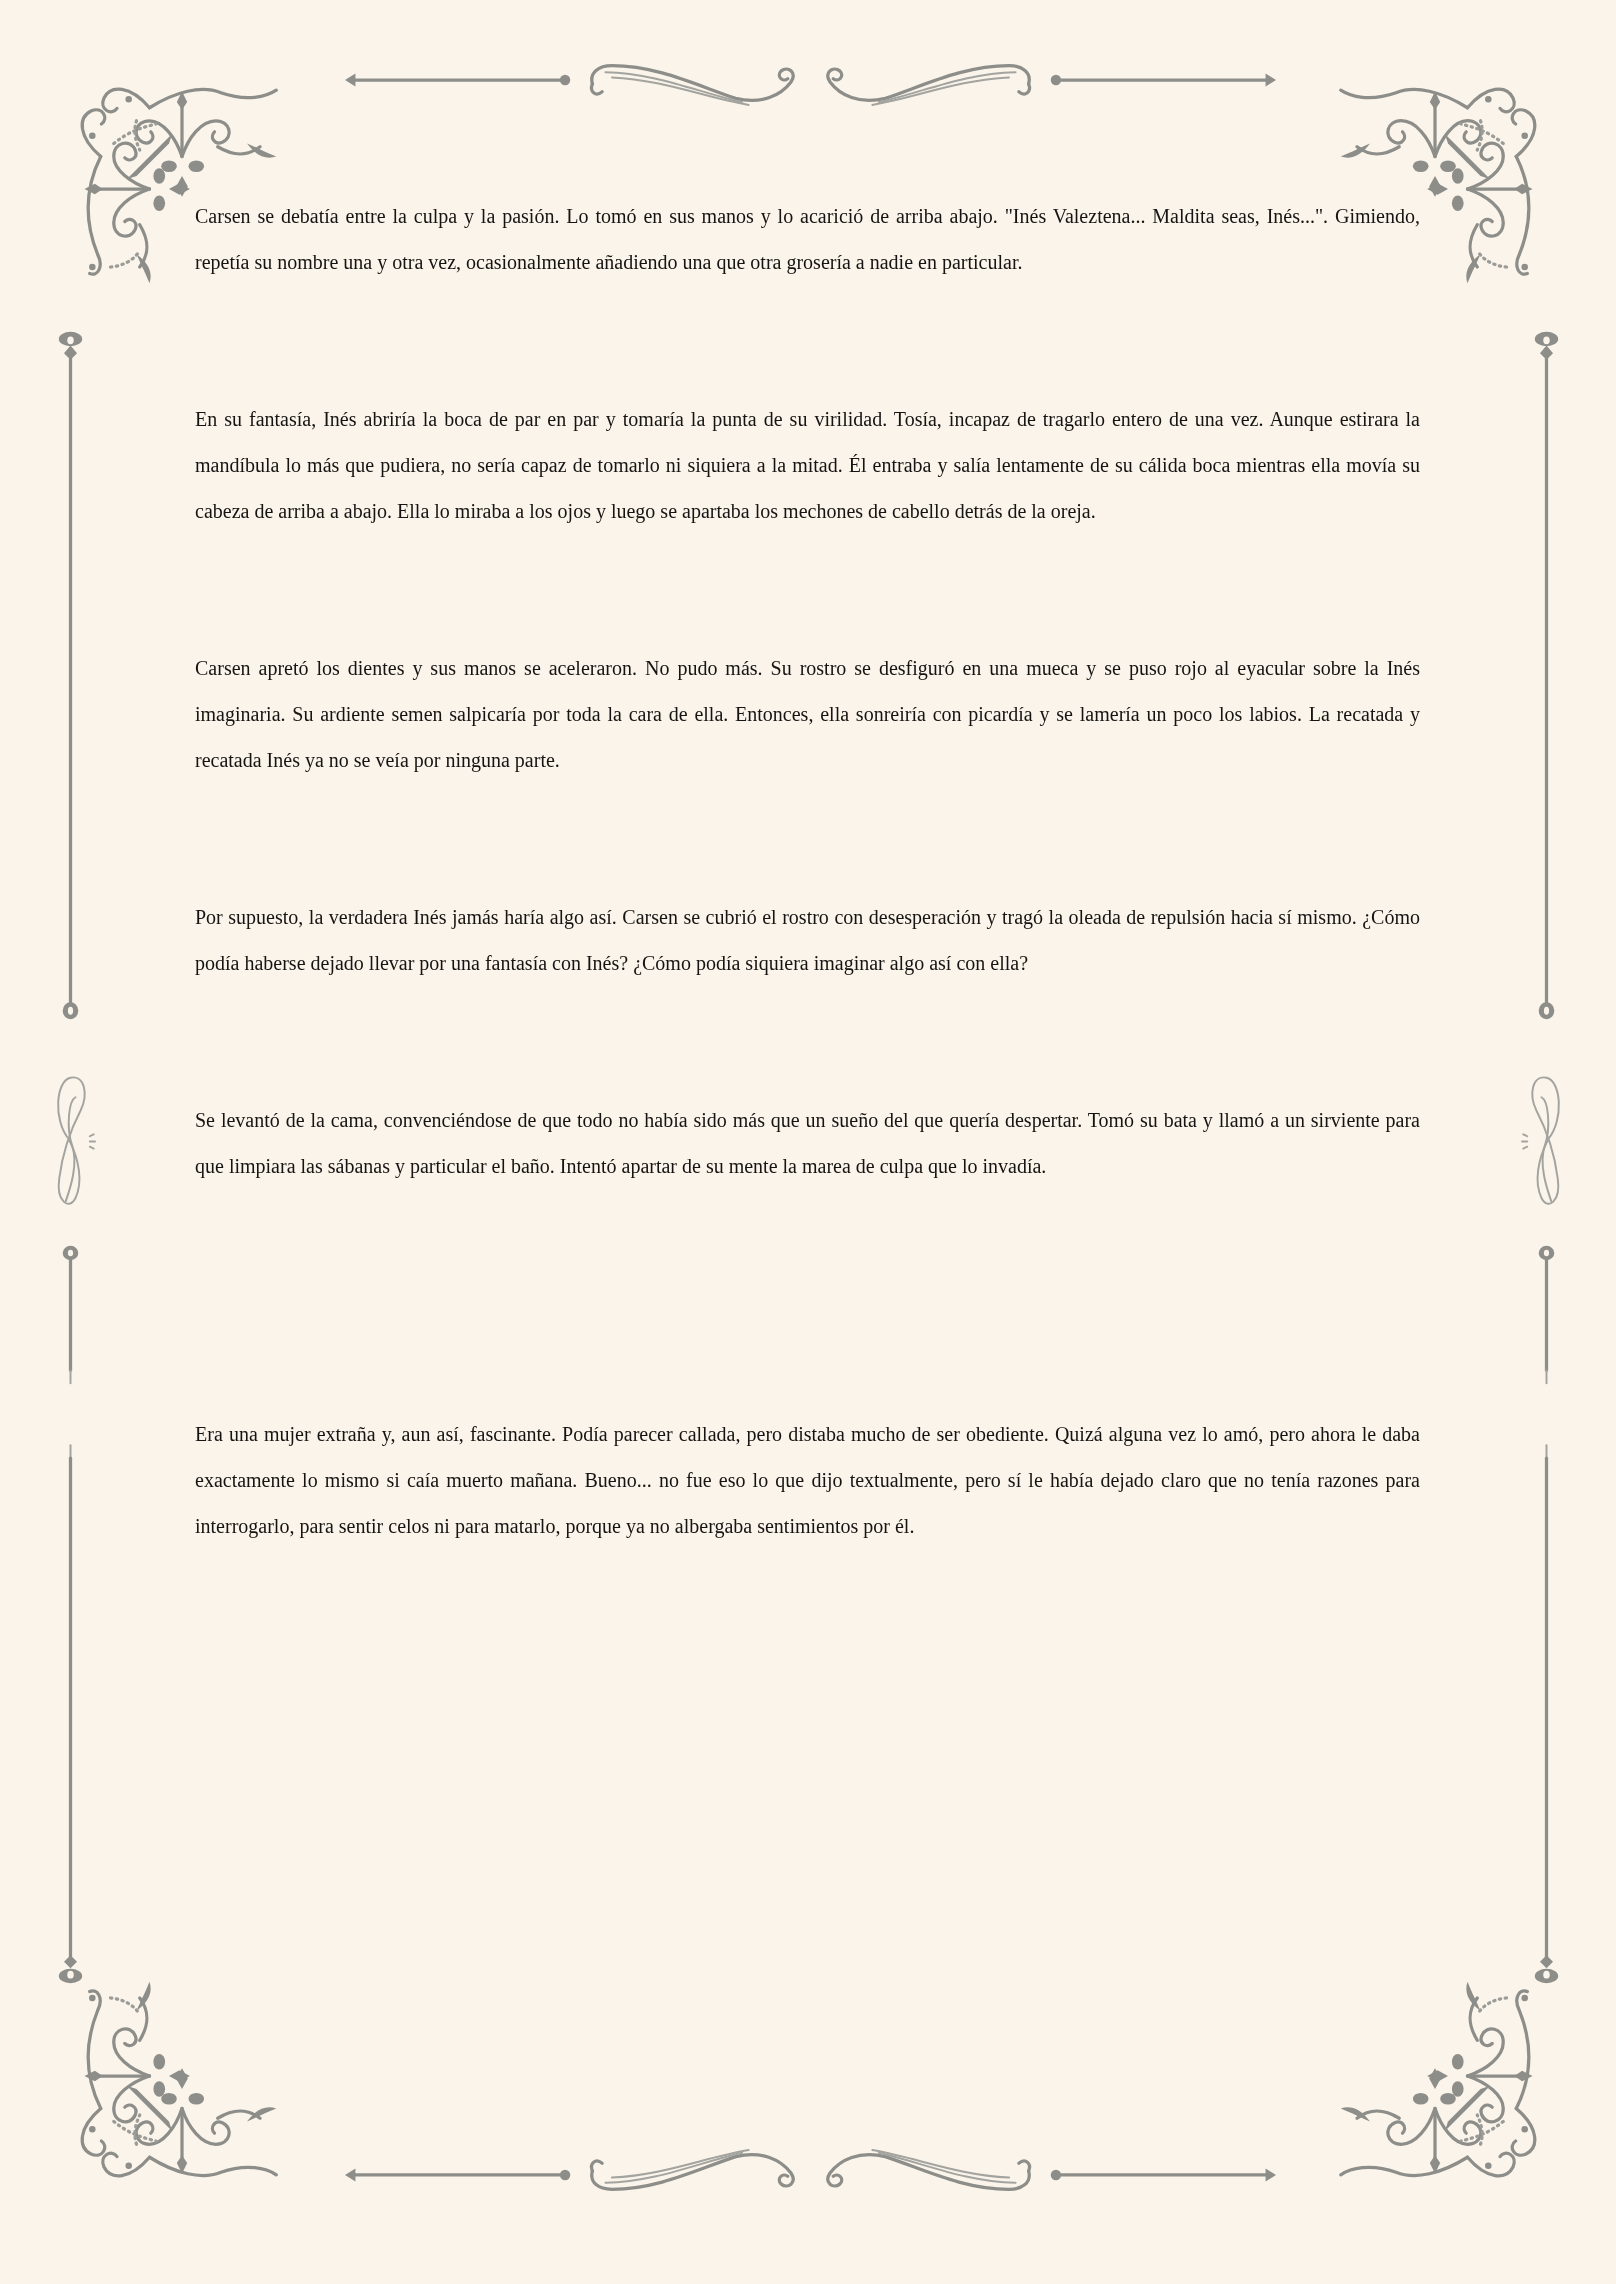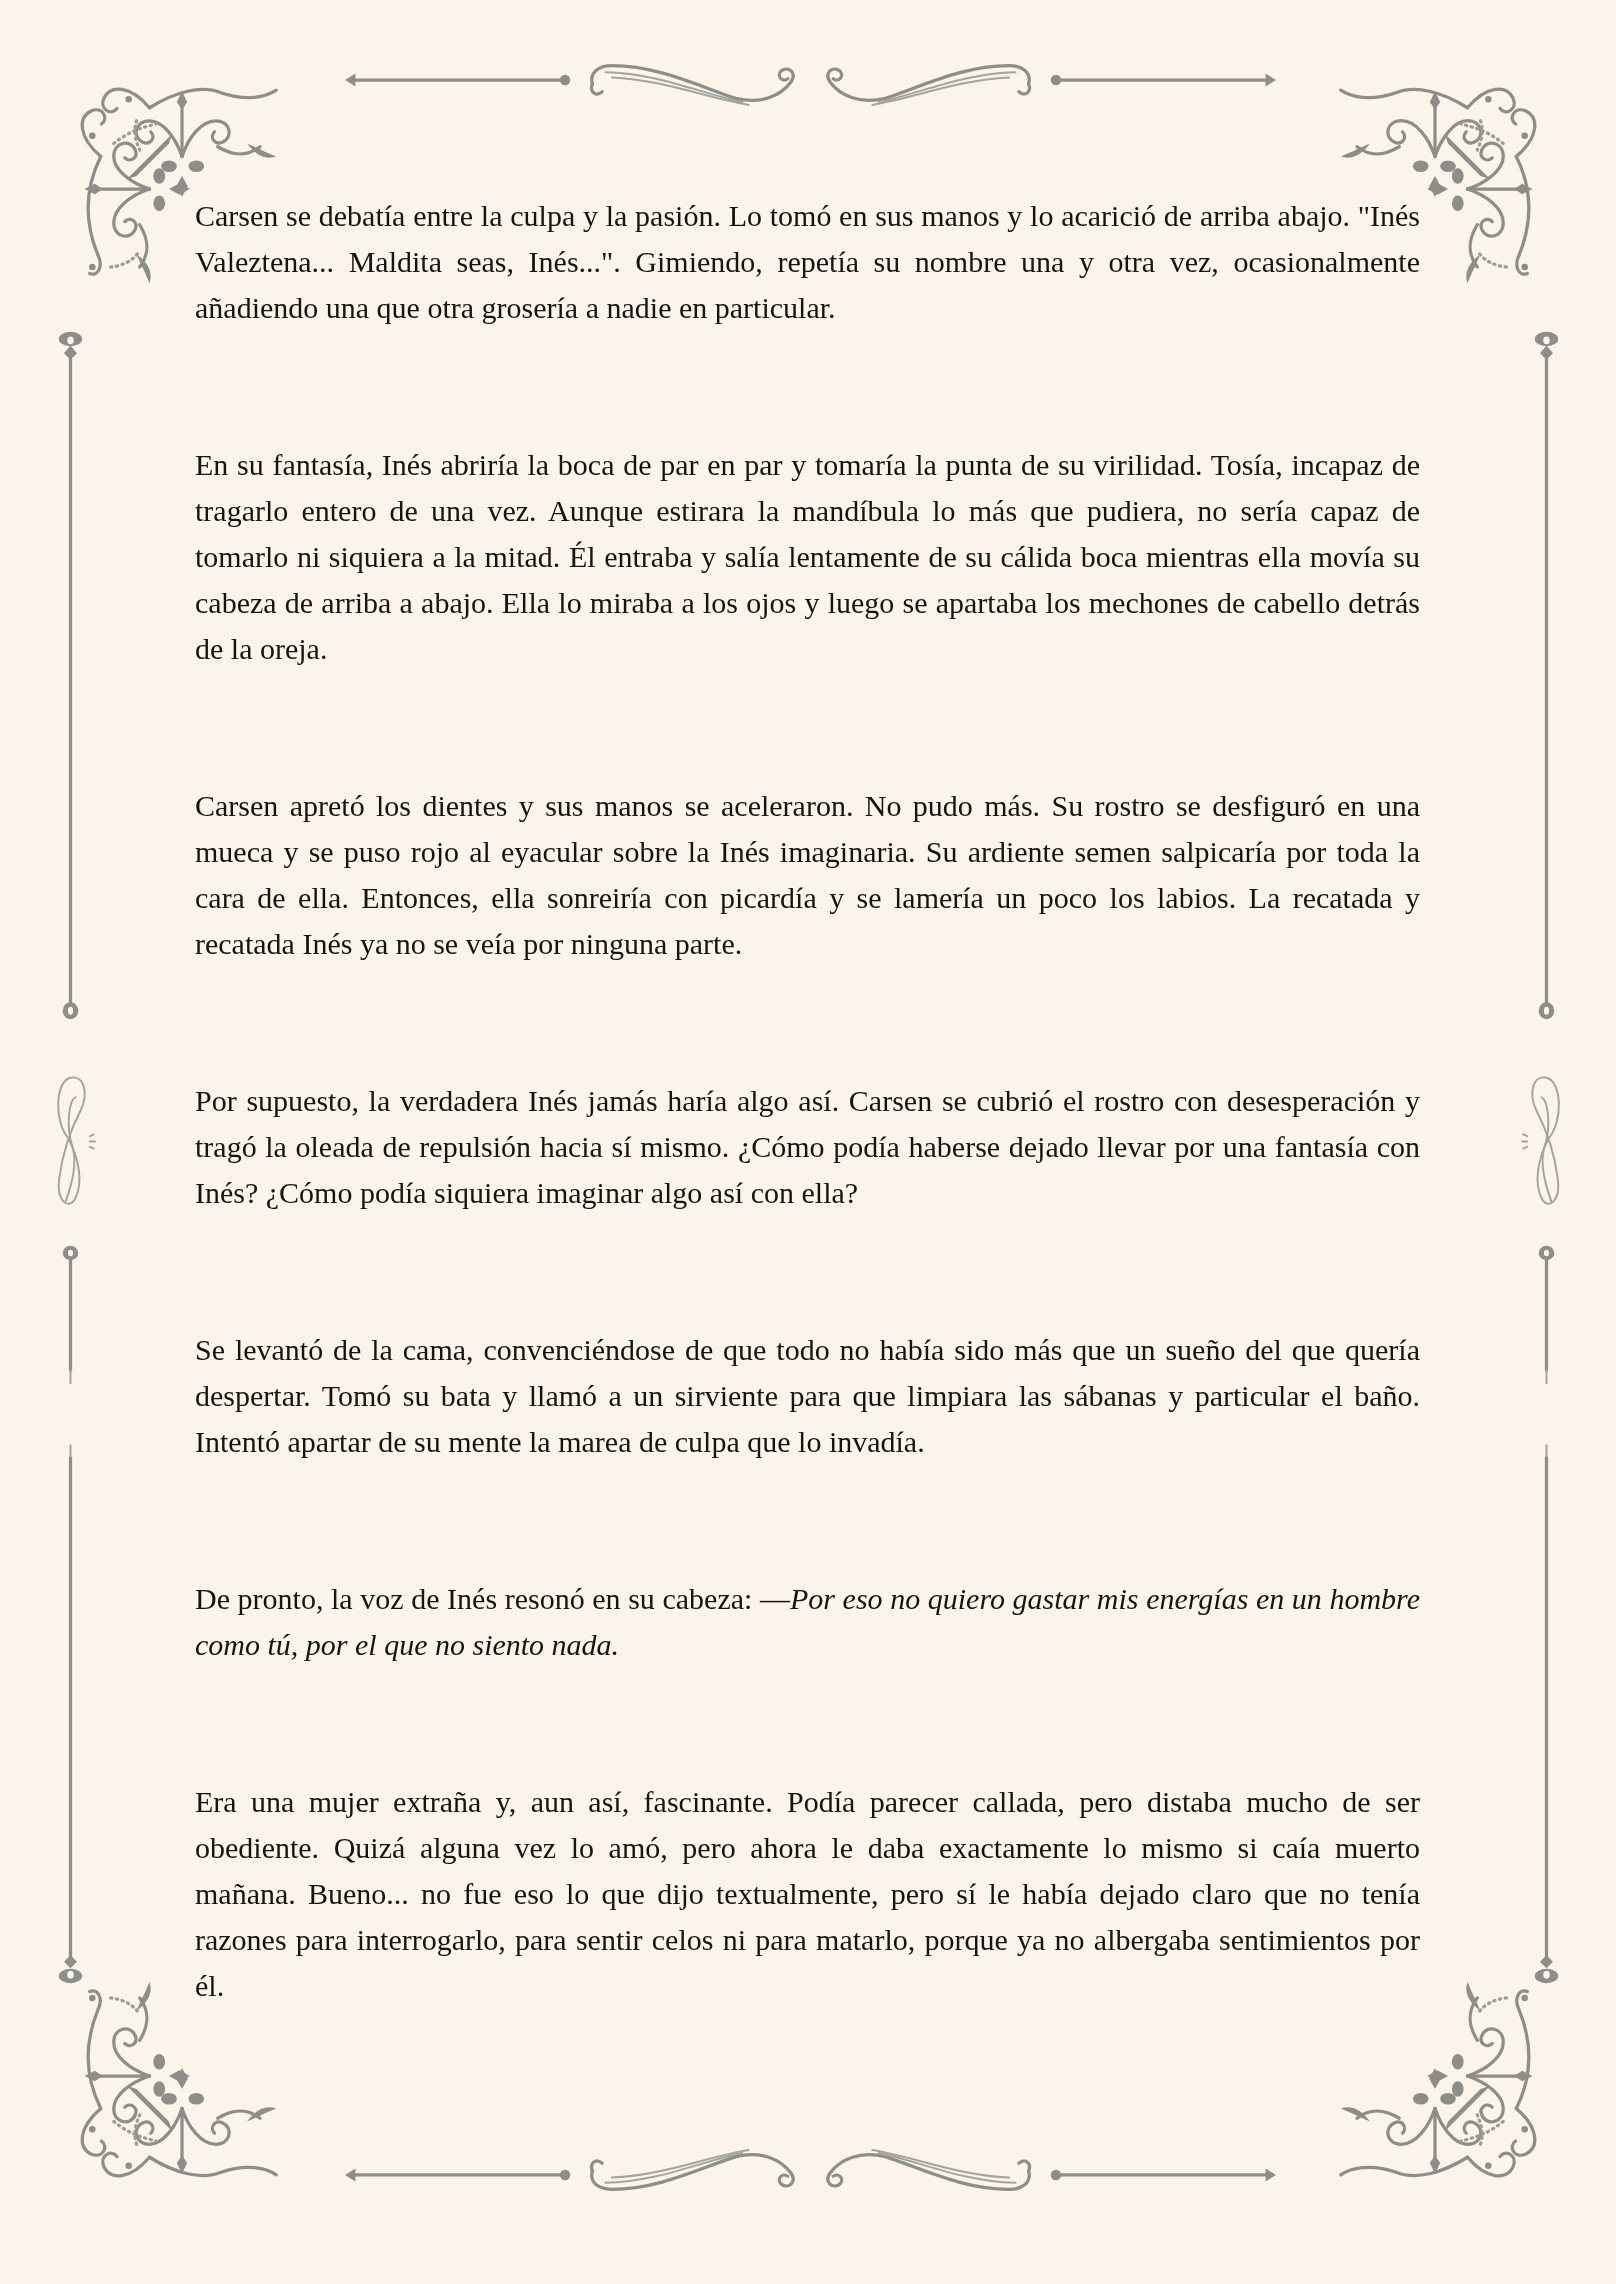--- a/index.html
+++ b/index.html
@@ -37,21 +37,21 @@
 
   .knot { width: 52px; height: 169px; top: 1055px; }
   .knot-l { left: 43px; }
   .knot-r { right: 43px; transform: scaleX(-1); }
 
   .text-column {
     position: absolute;
     left: 195px;
     width: 1225px;
     top: 193px;
-    font-size: 30px;
+    font-size: 20px;
     line-height: 46px;
     text-align: justify;
     hyphens: none;
   }
   .text-column p { margin: 0; }
   .p1 { margin-top: 0; }
   .gap { height: 111px; }
   .italic { font-style: italic; }
 </style>
 </head>
@@ -304,19 +304,18 @@
     <p class="p1">Carsen se debatía entre la culpa y la pasión. Lo tomó en sus manos y lo acarició de arriba abajo. "Inés Valeztena... Maldita seas, Inés...". Gimiendo, repetía su nombre una y otra vez, ocasionalmente añadiendo una que otra grosería a nadie en particular.</p>
     <div class="gap"></div>
     <p>En su fantasía, Inés abriría la boca de par en par y tomaría la punta de su virilidad. Tosía, incapaz de tragarlo entero de una vez. Aunque estirara la mandíbula lo más que pudiera, no sería capaz de tomarlo ni siquiera a la mitad. Él entraba y salía lentamente de su cálida boca mientras ella movía su cabeza de arriba a abajo. Ella lo miraba a los ojos y luego se apartaba los mechones de cabello detrás de la oreja.</p>
     <div class="gap"></div>
     <p>Carsen apretó los dientes y sus manos se aceleraron. No pudo más. Su rostro se desfiguró en una mueca y se puso rojo al eyacular sobre la Inés imaginaria. Su ardiente semen salpicaría por toda la cara de ella. Entonces, ella sonreiría con picardía y se lamería un poco los labios. La recatada y recatada Inés ya no se veía por ninguna parte.</p>
     <div class="gap"></div>
     <p>Por supuesto, la verdadera Inés jamás haría algo así. Carsen se cubrió el rostro con desesperación y tragó la oleada de repulsión hacia sí mismo. ¿Cómo podía haberse dejado llevar por una fantasía con Inés? ¿Cómo podía siquiera imaginar algo así con ella?</p>
     <div class="gap"></div>
     <p>Se levantó de la cama, convenciéndose de que todo no había sido más que un sueño del que quería despertar. Tomó su bata y llamó a un sirviente para que limpiara las sábanas y particular el baño. Intentó apartar de su mente la marea de culpa que lo invadía.</p>
     <div class="gap"></div>
-    <p><span>De pronto, la voz de Inés resonó en su cabeza: —</span><span class="italic">Por eso no quiero gastar mis energías en un hombre como tú, por el que no siento nada.</span></p>
     <div class="gap"></div>
     <p>Era una mujer extraña y, aun así, fascinante. Podía parecer callada, pero distaba mucho de ser obediente. Quizá alguna vez lo amó, pero ahora le daba exactamente lo mismo si caía muerto mañana. Bueno... no fue eso lo que dijo textualmente, pero sí le había dejado claro que no tenía razones para interrogarlo, para sentir celos ni para matarlo, porque ya no albergaba sentimientos por él.</p>
   </div>
 
 </div>
 
 
 </body></html>

